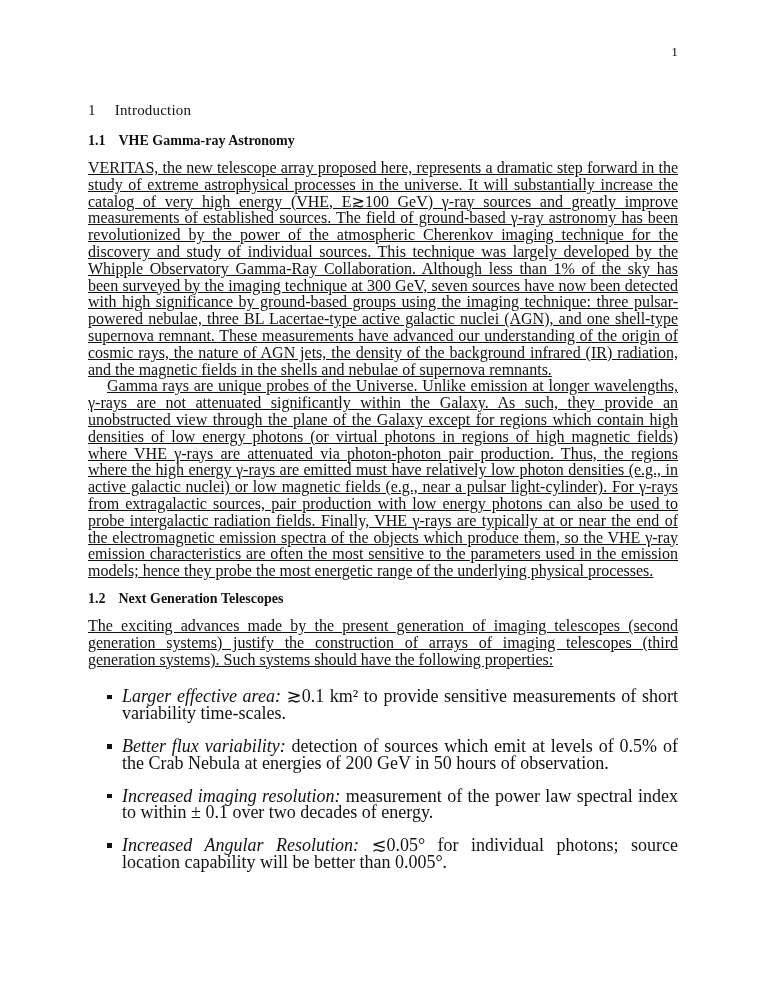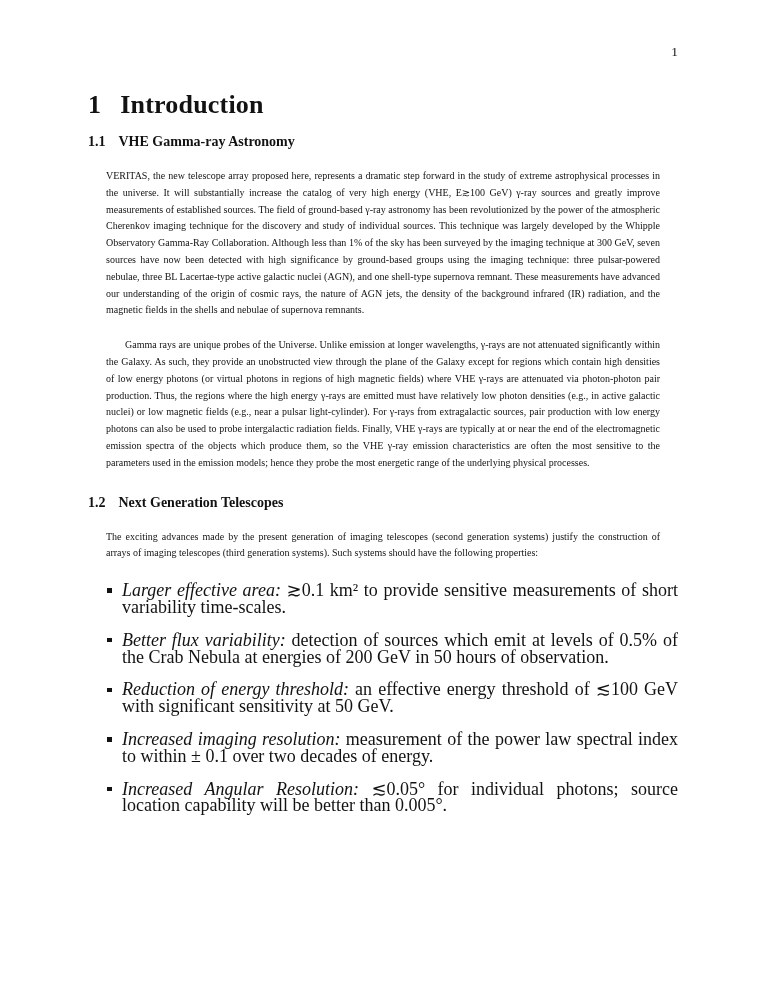--- a/index.html
+++ b/index.html
@@ -19,38 +19,39 @@
     font-size: 13.4px;
     line-height: 16px;
   }
   .content {
     position: absolute;
     left: 88px;
     top: 86px;
     width: 590px;
   }
   h1.section {
-    font-size: 26px;
-    font-weight: bold;
-    margin: 4px 0 14px 0;
+    font-size: 15px;
+    font-weight: normal;
+    margin: 16px 0 14px 0;
     letter-spacing: 0.2px;
   }
   h1.section .num { margin-right: 19px; }
   h2.subsection {
     font-size: 14px;
     font-weight: bold;
     margin: 0 0 11px 0;
   }
   h2.subsection .num { margin-right: 13px; }
-  h2.subsection.later { margin-top: 23px; }
+  h2.subsection.later { margin-top: 11px; }
   p.body-par {
-    margin: 18px;
-    font-size: 10px;
+    margin: 0;
+    font-size: 16px;
     line-height: 16.8px;
     text-align: justify;
+    text-decoration: underline;
   }
   p.body-par.indented { text-indent: 19px; }
   ul.props {
     list-style: none;
     margin: 20px 0 0 0;
     padding: 0;
     font-size: 18px;
     line-height: 16.8px;
   }
   ul.props li {
@@ -91,19 +92,18 @@
 
     <h2 class="subsection later">
       <span class="num">1.2</span><span>Next Generation Telescopes</span>
     </h2>
 
     <p class="body-par">The exciting advances made by the present generation of imaging telescopes (second generation systems) justify the construction of arrays of imaging telescopes (third generation systems). Such systems should have the following properties:</p>
 
     <ul class="props">
         <li><span class="marker"></span><span class="lead">Larger effective area:</span><span> ≳0.1 km² to provide sensitive measurements of short variability time-scales.</span></li>
         <li><span class="marker"></span><span class="lead">Better flux variability:</span><span> detection of sources which emit at levels of 0.5% of the Crab Nebula at energies of 200 GeV in 50 hours of observation.</span></li>
-        <li><span class="marker"></span><span class="lead">Reduction of energy threshold:</span><span> an effective energy threshold of ≲100 GeV with significant sensitivity at 50 GeV.</span></li>
         <li><span class="marker"></span><span class="lead">Increased imaging resolution:</span><span> measurement of the power law spectral index to within ± 0.1 over two decades of energy.</span></li>
         <li><span class="marker"></span><span class="lead">Increased Angular Resolution:</span><span> ≲0.05° for individual photons; source location capability will be better than 0.005°.</span></li>
       </ul>
 
   </div>
 </div>
 
 </body></html>

